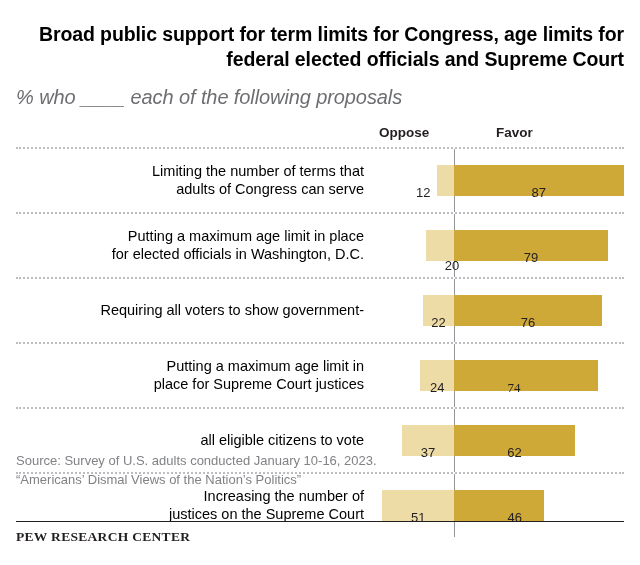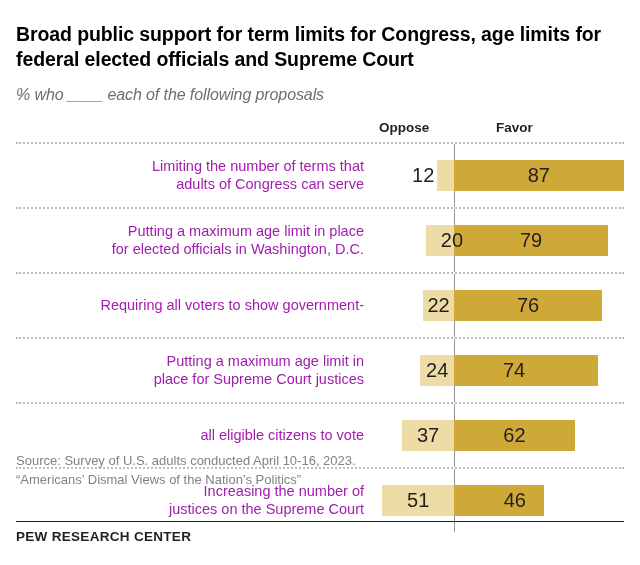--- a/index.html
+++ b/index.html
@@ -22,25 +22,26 @@
     padding: 0 16px;
   }
   .title {
     margin: 0;
     padding-top: 22px;
     font-size: 19.5px;
     font-weight: bold;
     line-height: 1.28;
     letter-spacing: -0.1px;
     color: #000000;
+    text-align: right;
   }
   .subtitle {
     margin: 0;
     padding-top: 14px;
-    font-size: 16px;
+    font-size: 20px;
     font-style: italic;
     color: #6d6e71;
     letter-spacing: -0.1px;
   }
   .chart {
     position: relative;
     margin-top: 16px;
     width: 608px;
   }
   .col-headers {
@@ -74,21 +75,21 @@
     top: 0;
     width: 300px;
     height: 63px;
     display: flex;
     flex-direction: column;
     justify-content: center;
     align-items: flex-end;
     text-align: center;
     font-size: 14.5px;
     line-height: 1.3;
-    color: #a21caf;
+    color: #000000;
   }
   .bars {
     position: absolute;
     left: 348px;
     top: 0;
     height: 63px;
     width: 260px;
   }
   
   .axis {
@@ -107,24 +108,24 @@
   .bar-oppose {
     background: #eddca5;
     right: 170px; 
   }
   .bar-favor {
     background: #cfa938;
     left: 90px;
   }
   .val {
     position: absolute;
-    top: 16px;
+    top: 28px;
     height: 31px;
     line-height: 31px;
-    font-size: 20px;
+    font-size: 13px;
     color: #231f20;
   }
   .val-oppose {
     text-align: center;
   }
   .val-favor {
     text-align: center;
   }
 
   .notes {
@@ -146,20 +147,21 @@
     background: #231f20;
   }
   .brand {
     position: absolute;
     left: 16px;
     top: 529px;
     font-size: 13.5px;
     font-weight: bold;
     letter-spacing: 0.3px;
     color: #231f20;
+    font-family: Liberation Serif, serif;
   }
 </style>
 </head>
 <body>
 
 <div class="page">
 
   <h1 class="title">Broad public support for term limits for Congress, age limits for federal elected officials and Supreme Court</h1>
   <p class="subtitle">% who ____ each of the following proposals</p>
 
@@ -186,21 +188,21 @@
         </div>
         <div class="row">
           <div class="label">
             <span>Putting a maximum age limit in place</span>
             <span>for elected officials in Washington, D.C.</span>
           </div>
           <div class="bars">
             <div class="axis"></div>
             <div class="bar bar-oppose" style="width: 28.08px;"></div>
             <div class="bar bar-favor" style="width: 154.05px;"></div>
-            <div class="val val-oppose" style="left: 61.92px; width: 52px;">20</div>
+            <div class="val val-oppose" style="left: 61.92px; width: 52px; margin-top: 8px;">20</div>
             <div class="val val-favor" style="left: 90px; width: 154.05px;">79</div>
           </div>
         </div>
         <div class="row">
           <div class="label">
             <span>Requiring all voters to show government-</span>
           </div>
           <div class="bars">
             <div class="axis"></div>
             <div class="bar bar-oppose" style="width: 30.888px;"></div>
@@ -212,21 +214,21 @@
         <div class="row">
           <div class="label">
             <span>Putting a maximum age limit in</span>
             <span>place for Supreme Court justices</span>
           </div>
           <div class="bars">
             <div class="axis"></div>
             <div class="bar bar-oppose" style="width: 33.696px;"></div>
             <div class="bar bar-favor" style="width: 144.3px;"></div>
             <div class="val val-oppose" style="left: 56.304px; width: 33.696px;">24</div>
-            <div class="val val-favor" style="left: 90px; width: 120px;">74</div>
+            <div class="val val-favor" style="left: 90px; width: 120px; font-family: Liberation Serif, serif;">74</div>
           </div>
         </div>
         <div class="row">
           <div class="label">
             <span>all eligible citizens to vote</span>
           </div>
           <div class="bars">
             <div class="axis"></div>
             <div class="bar bar-oppose" style="width: 51.948px;"></div>
             <div class="bar bar-favor" style="width: 120.9px;"></div>
@@ -245,20 +247,20 @@
             <div class="bar bar-favor" style="width: 89.7px;"></div>
             <div class="val val-oppose" style="left: 18.396px; width: 71.604px;">51</div>
             <div class="val val-favor" style="left: 90px; width: 89.7px; padding-left: 16px;">46</div>
           </div>
         </div>
       </div>
 
   </div>
 
   <div class="notes">
-    <div>Source: Survey of U.S. adults conducted April 10-16, 2023.</div>
+    <div>Source: Survey of U.S. adults conducted January 10-16, 2023.</div>
     <div>“Americans’ Dismal Views of the Nation’s Politics”</div>
   </div>
 
   <div class="rule"></div>
   <div class="brand">PEW RESEARCH CENTER</div>
 
 </div>
 
 </body></html>

